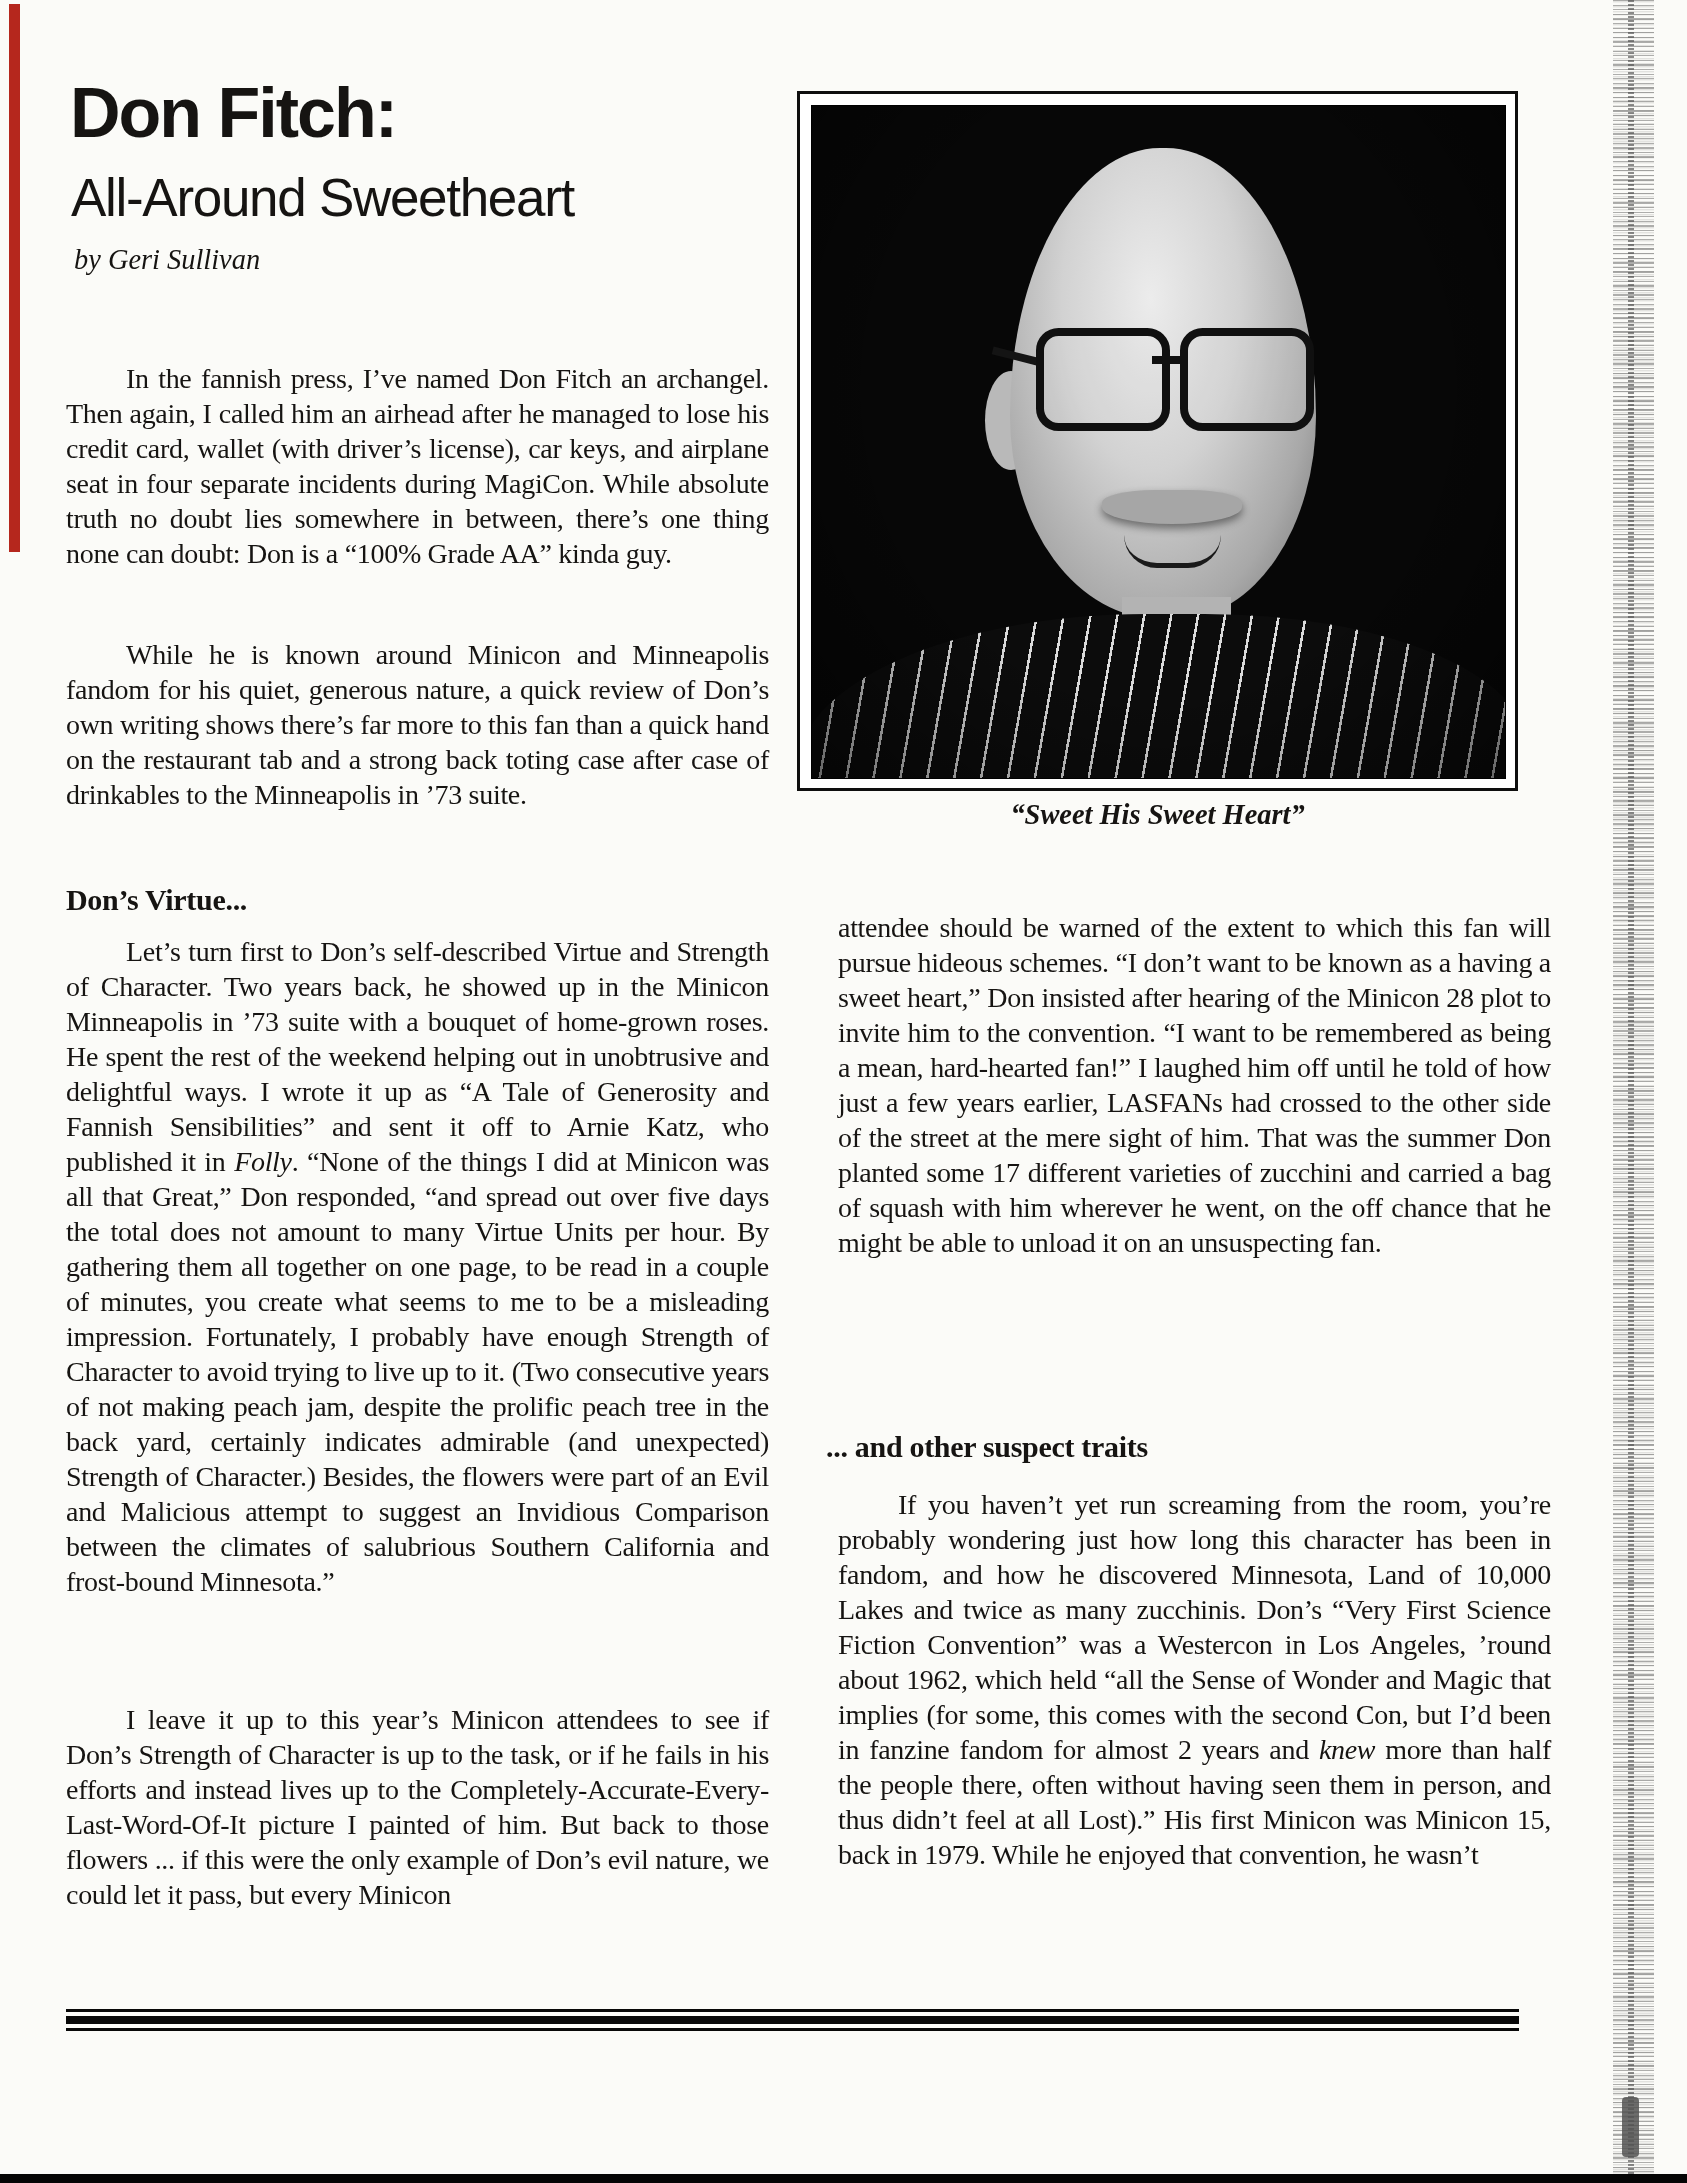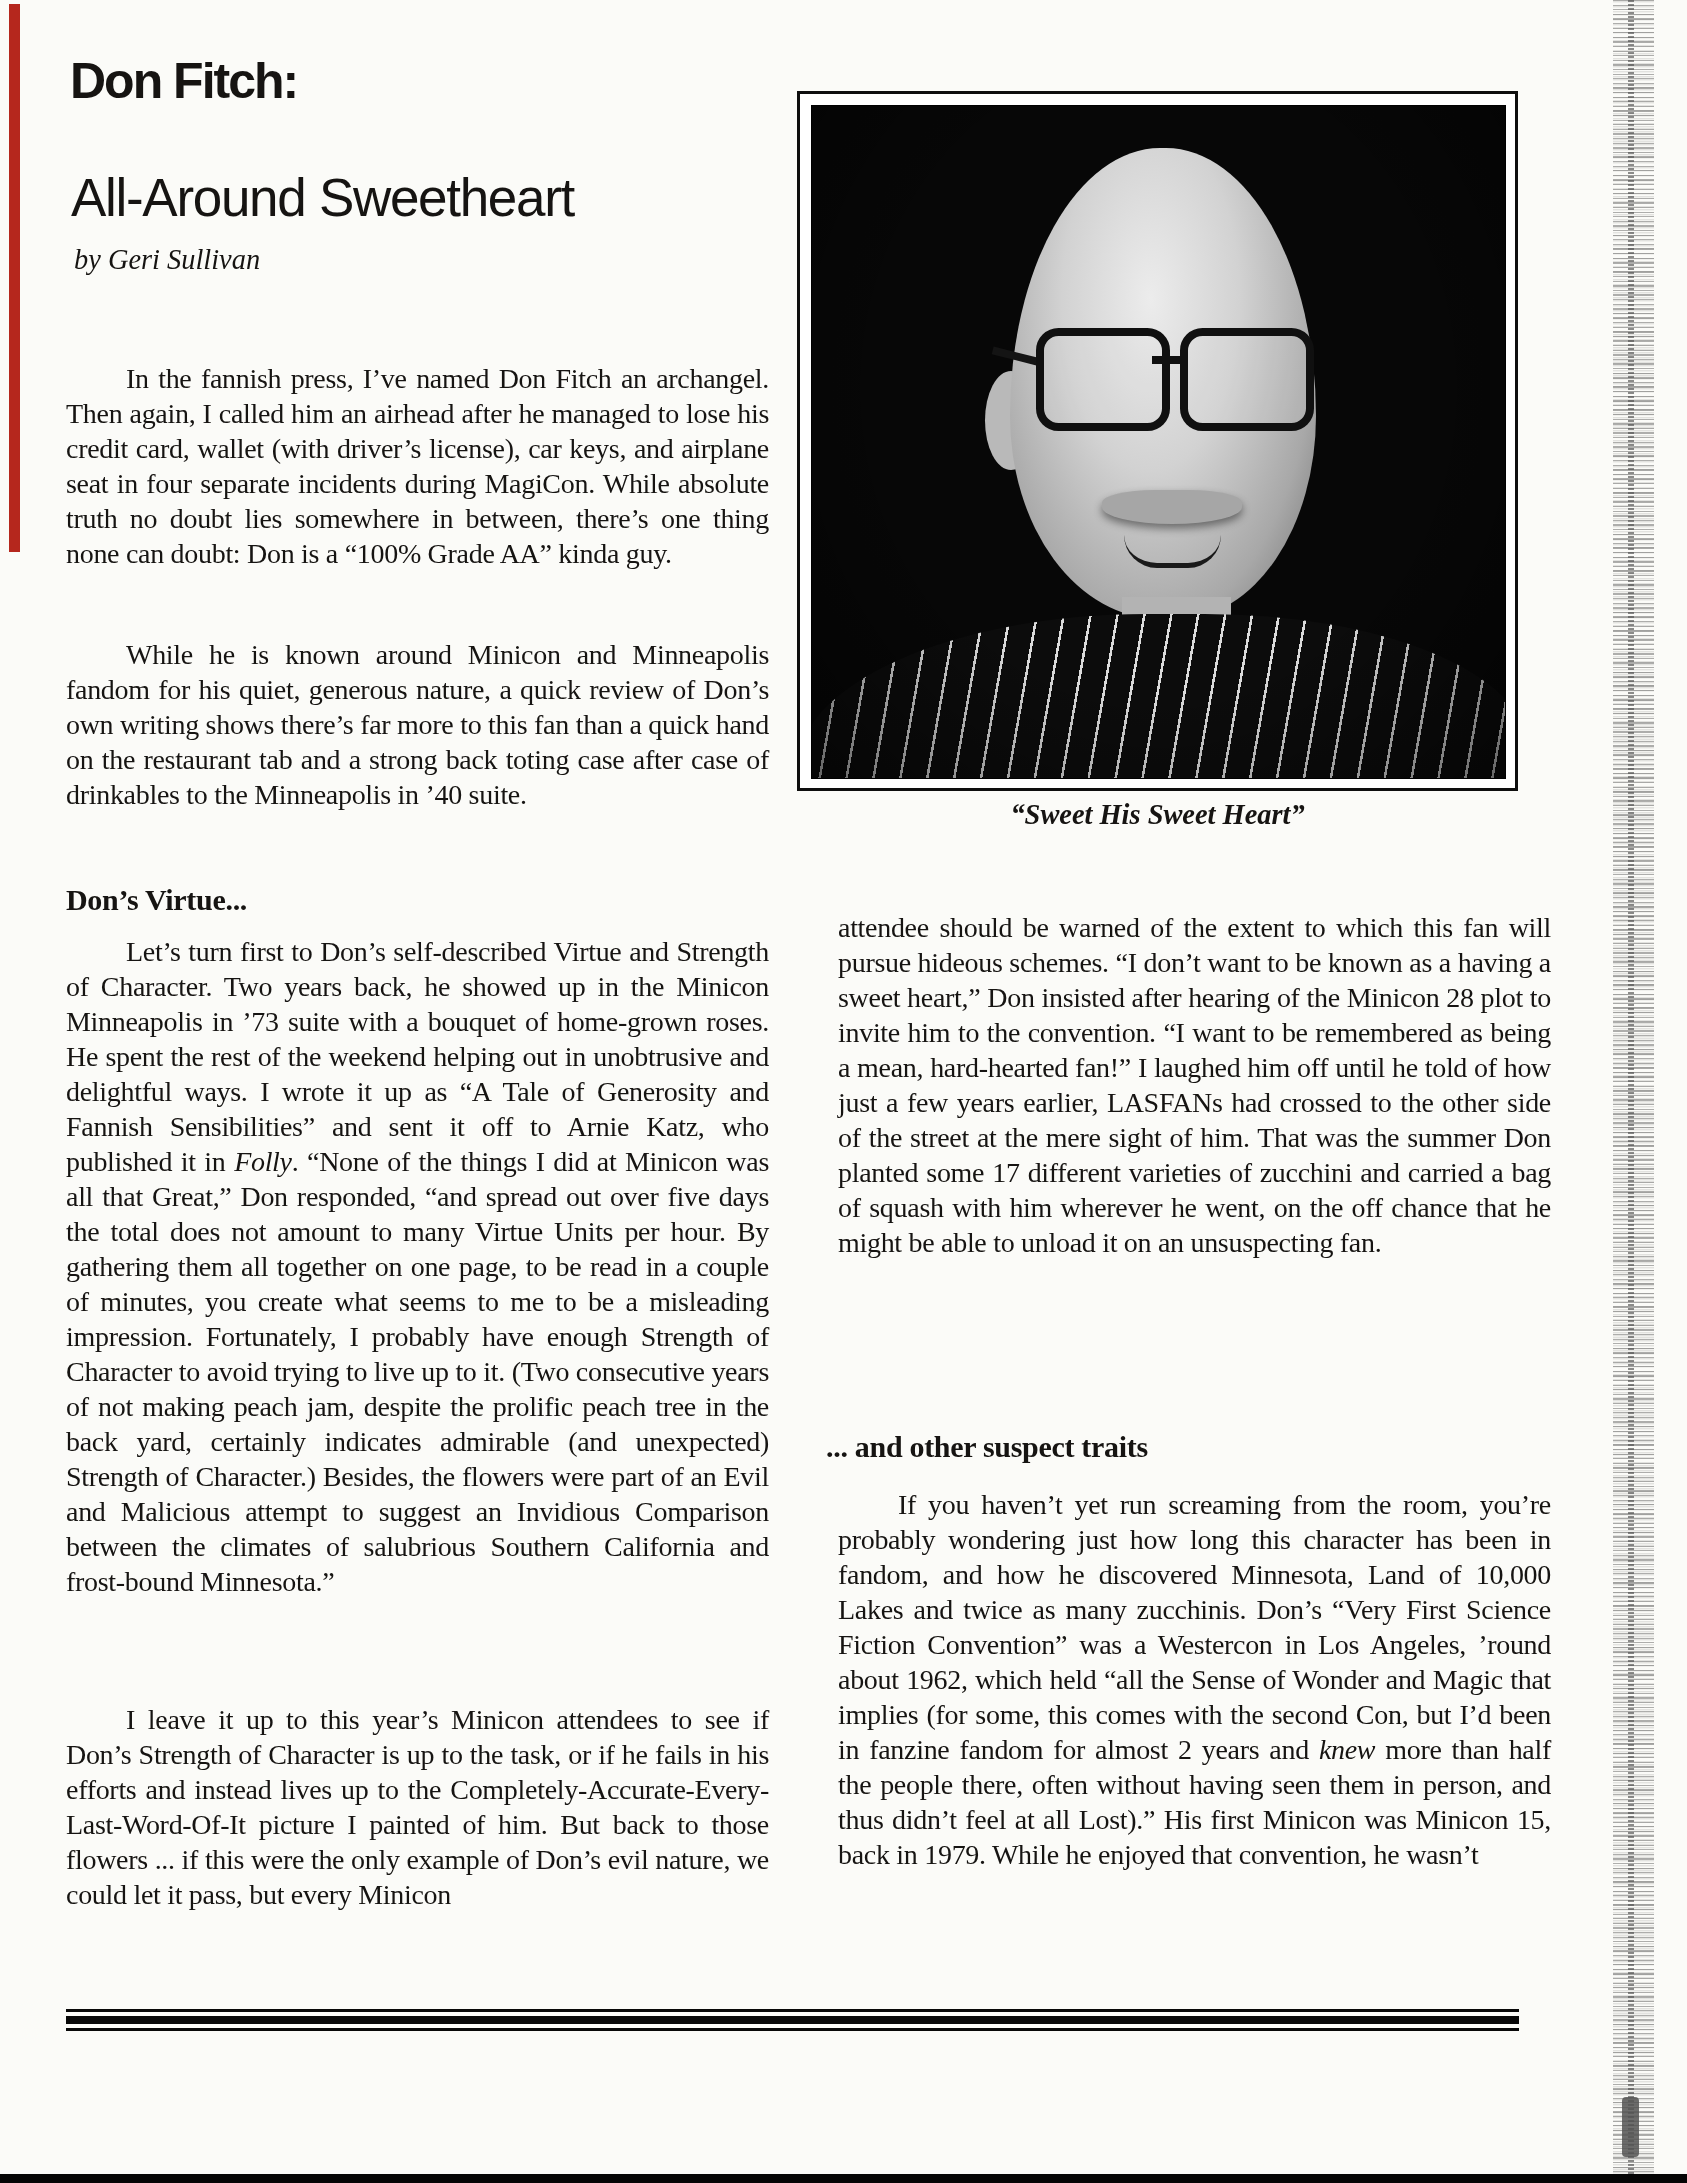--- a/index.html
+++ b/index.html
@@ -28,23 +28,23 @@
   }
   .edge-texture::after{
     content:"";position:absolute;left:9.3px;bottom:26.5px;width:17px;height:60px;
     background:#1c1c1c;border-radius:4px;opacity:.85;
   }
   .bottom-bar{
     position:absolute;left:0;bottom:0;width:1687px;height:9.3px;background:#050505;
   }
   
   .title{
-    position:absolute;left:70px;top:56px;
+    position:absolute;left:70px;top:78px;
     font-family:"Liberation Sans","DejaVu Sans",sans-serif;
-    font-weight:700;font-size:50px;letter-spacing:-2px;line-height:1;
+    font-weight:700;font-size:70px;letter-spacing:-2px;line-height:1;
   }
   .subtitle{
     position:absolute;left:71px;top:171px;
     font-family:"Liberation Sans","DejaVu Sans",sans-serif;
     font-weight:400;font-size:53px;letter-spacing:-1.3px;line-height:1;
   }
   .byline{
     position:absolute;left:74px;top:246px;
     font-style:italic;font-size:28.4px;line-height:1;
   }
@@ -147,21 +147,21 @@
       </div>
       <div class="p-mustache"></div>
       <div class="p-mouth"></div>
       <div class="p-neck"></div>
       <div class="p-shirt"></div>
     </div>
   </div>
   <div class="caption">“Sweet His Sweet Heart”</div>
 
   <div class="tblock indent" style="top:361px">In the fannish press, I’ve named Don Fitch an archangel.  Then again, I called him an airhead after he managed to lose his credit card, wallet (with driver’s license), car keys, and airplane seat in four separate incidents during MagiCon.  While absolute truth no doubt lies somewhere in between, there’s one thing none can doubt: Don is a “100% Grade AA” kinda guy.</div>
-  <div class="tblock indent" style="top:637px">While he is known around Minicon and Minneapolis fandom for his quiet, generous nature, a quick review of Don’s own writing shows there’s far more to this fan than a quick hand on the restaurant tab and a strong back toting case after case of drinkables to the Minneapolis in ’40 suite.</div>
+  <div class="tblock indent" style="top:637px">While he is known around Minicon and Minneapolis fandom for his quiet, generous nature, a quick review of Don’s own writing shows there’s far more to this fan than a quick hand on the restaurant tab and a strong back toting case after case of drinkables to the Minneapolis in ’73 suite.</div>
   <div class="shead" style="top:883px">Don’s Virtue...</div>
   <div class="tblock indent" style="top:934px">Let’s turn first to Don’s self-described Virtue and Strength of Character.  Two years back, he showed up in the Minicon Minneapolis in ’73 suite with a bouquet of home-grown roses.  He spent the rest of the weekend helping out in unobtrusive and delightful ways.  I wrote it up as “A Tale of Generosity and Fannish Sensibilities” and sent it off to Arnie Katz, who published it in <i>Folly</i>.  “None of the things I did at Minicon was all that Great,” Don responded, “and spread out over five days the total does not amount to many Virtue Units per hour. By gathering them all together on one page, to be read in a couple of minutes, you create what seems to me to be a misleading impression.  Fortunately, I probably have enough Strength of Character to avoid trying to live up to it. (Two consecutive years of not making peach jam, despite the prolific peach tree in the back yard, certainly indicates admirable (and unexpected) Strength of Character.)  Besides, the flowers were part of an Evil and Malicious attempt to suggest an Invidious Comparison between the climates of salubrious Southern California and frost-bound Minnesota.”</div>
   <div class="tblock indent" style="top:1702px">I leave it up to this year’s Minicon attendees to see if Don’s Strength of Character is up to the task, or if he fails in his efforts and instead lives up to the Completely-Accurate-Every-Last-Word-Of-It picture I painted of him.  But back to those flowers ... if this were the only example of Don’s evil nature, we could let it pass, but every Minicon</div>
 
   <div class="tblock right" style="top:910px">attendee should be warned of the extent to which this fan will pursue hideous schemes.  “I don’t want to be known as a having a sweet heart,” Don insisted after hearing of the Minicon 28 plot to invite him to the convention.  “I want to be remembered as being a mean, hard-hearted fan!”  I laughed him off until he told of how just a few years earlier, LASFANs had crossed to the other side of the street at the mere sight of him.  That was the summer Don planted some 17 different varieties of zucchini and carried a bag of squash with him wherever he went, on the off chance that he might be able to unload it on an unsuspecting fan.</div>
   <div class="shead right" style="top:1430px">... and other suspect traits</div>
   <div class="tblock right indent" style="top:1487px">If you haven’t yet run screaming from the room, you’re probably wondering just how long this character has been in fandom, and how he discovered Minnesota, Land of 10,000 Lakes and twice as many zucchinis.  Don’s “Very First Science Fiction Convention” was a Westercon in Los Angeles, ’round about 1962, which held “all the Sense of Wonder and Magic that implies (for some, this comes with the second Con, but I’d been in fanzine fandom for almost 2 years and <i>knew</i> more than half the people there, often without having seen them in person, and thus didn’t feel at all Lost).”  His first Minicon was Minicon 15, back in 1979. While he enjoyed that convention, he wasn’t</div>
 
   <div class="rules">
     <div class="rule-thin"></div>

